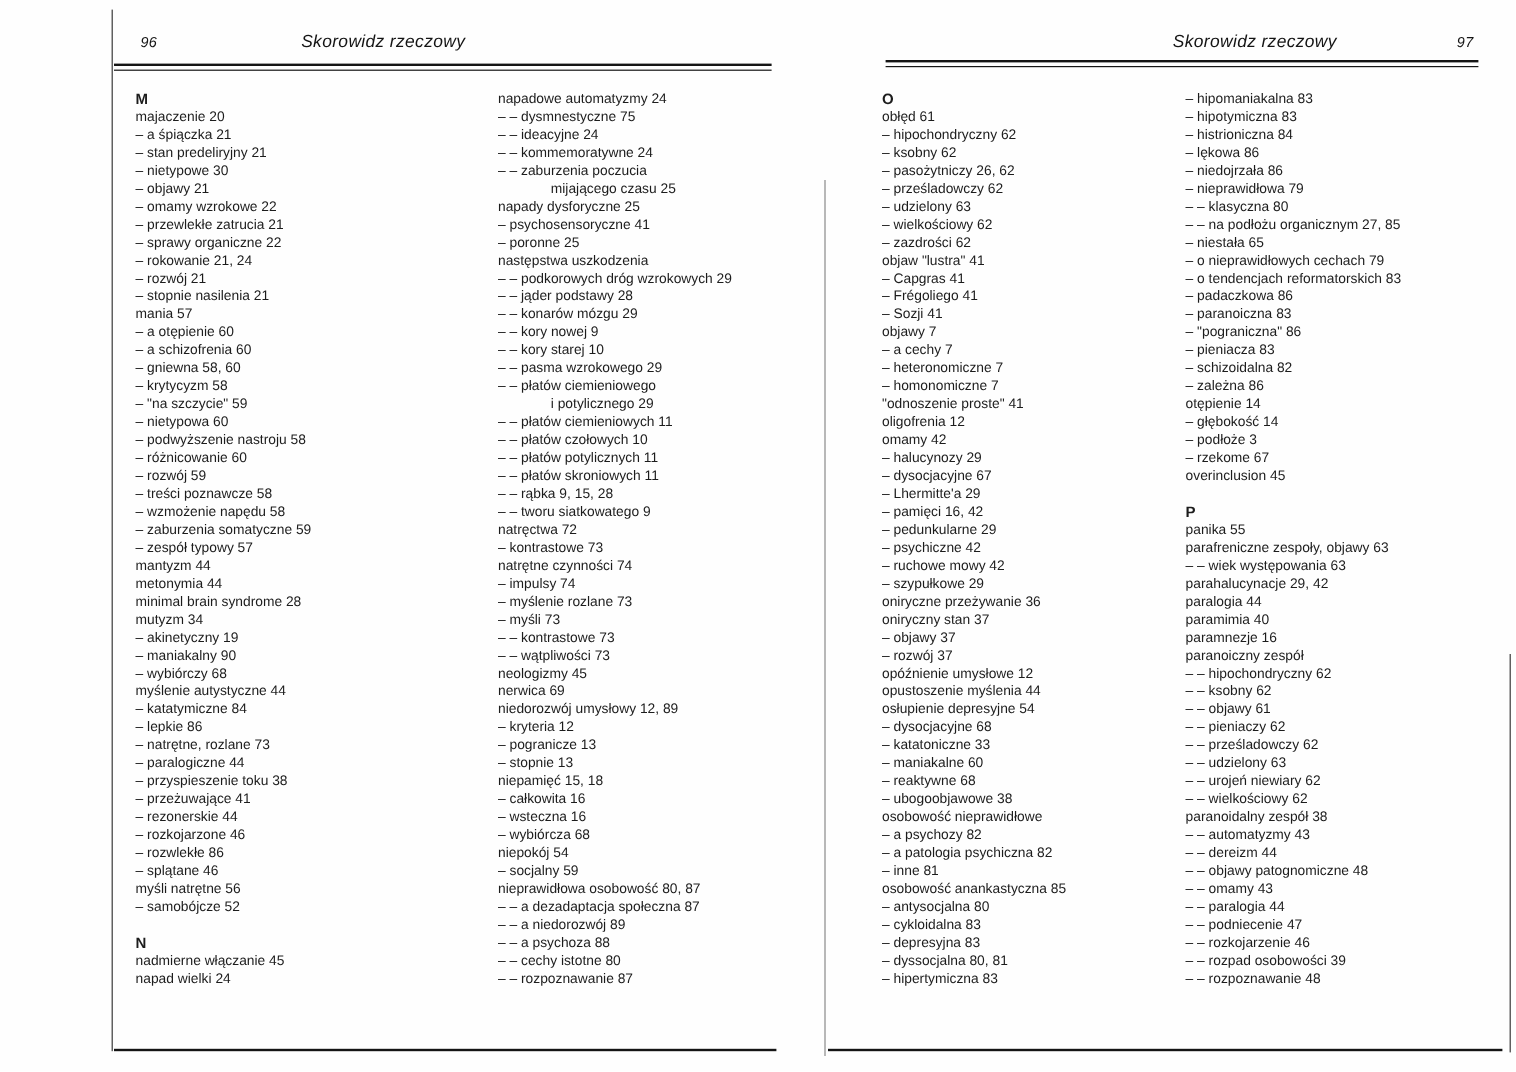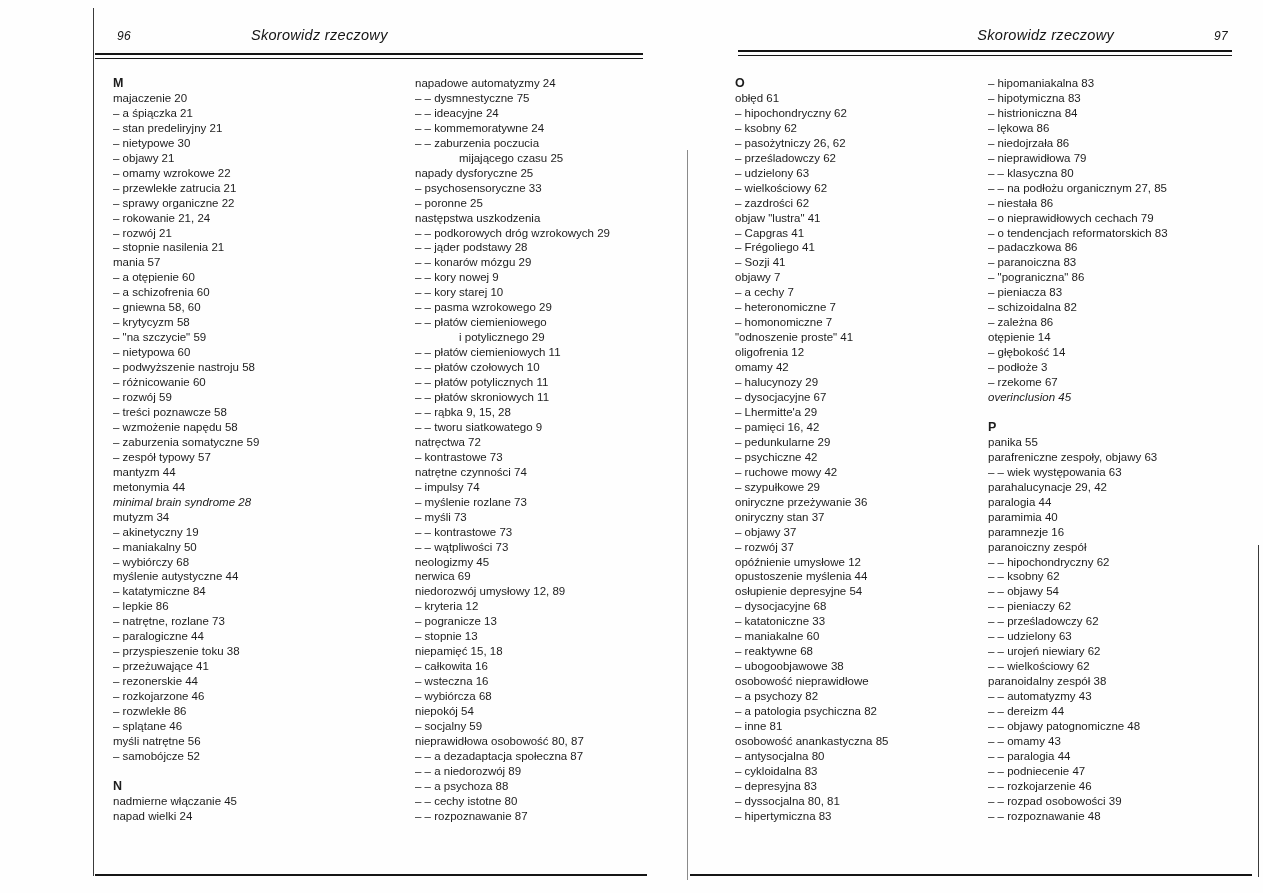--- a/index.html
+++ b/index.html
@@ -62,21 +62,21 @@
   .page-right .col1 { left: 45px;  width: 251px; }
   .page-right .col2 { left: 298px; width: 264px; }
 
   .entry {
     font-size: 11.5px;
     line-height: 14.95px;
     white-space: nowrap;
     color: #1c1c1c;
   }
   .entry.h { font-weight: 700; font-size: 12.5px; }
-  .entry.i { font-style: italic; }
+  .entry.i { }
   .entry.c { padding-left: 44px; }
 </style>
 </head>
 <body>
 
 <div class="sheet">
 
   <div class="vline vl-left"></div>
   <div class="vline vl-center"></div>
   <div class="vline vl-right"></div>
@@ -112,21 +112,21 @@
         <div class="entry">– rozwój 59</div>
         <div class="entry">– treści poznawcze 58</div>
         <div class="entry">– wzmożenie napędu 58</div>
         <div class="entry">– zaburzenia somatyczne 59</div>
         <div class="entry">– zespół typowy 57</div>
         <div class="entry">mantyzm 44</div>
         <div class="entry">metonymia 44</div>
         <div class="entry i">minimal brain syndrome 28</div>
         <div class="entry">mutyzm 34</div>
         <div class="entry">– akinetyczny 19</div>
-        <div class="entry">– maniakalny 50</div>
+        <div class="entry">– maniakalny 90</div>
         <div class="entry">– wybiórczy 68</div>
         <div class="entry">myślenie autystyczne 44</div>
         <div class="entry">– katatymiczne 84</div>
         <div class="entry">– lepkie 86</div>
         <div class="entry">– natrętne, rozlane 73</div>
         <div class="entry">– paralogiczne 44</div>
         <div class="entry">– przyspieszenie toku 38</div>
         <div class="entry">– przeżuwające 41</div>
         <div class="entry">– rezonerskie 44</div>
         <div class="entry">– rozkojarzone 46</div>
@@ -140,21 +140,21 @@
         <div class="entry">napad wielki 24</div>
       </div>
     <div class="col col2">
         <div class="entry">napadowe automatyzmy 24</div>
         <div class="entry">– – dysmnestyczne 75</div>
         <div class="entry">– – ideacyjne 24</div>
         <div class="entry">– – kommemoratywne 24</div>
         <div class="entry">– – zaburzenia poczucia</div>
         <div class="entry c">mijającego czasu 25</div>
         <div class="entry">napady dysforyczne 25</div>
-        <div class="entry">– psychosensoryczne 33</div>
+        <div class="entry">– psychosensoryczne 41</div>
         <div class="entry">– poronne 25</div>
         <div class="entry">następstwa uszkodzenia</div>
         <div class="entry">– – podkorowych dróg wzrokowych 29</div>
         <div class="entry">– – jąder podstawy 28</div>
         <div class="entry">– – konarów mózgu 29</div>
         <div class="entry">– – kory nowej 9</div>
         <div class="entry">– – kory starej 10</div>
         <div class="entry">– – pasma wzrokowego 29</div>
         <div class="entry">– – płatów ciemieniowego</div>
         <div class="entry c">i potylicznego 29</div>
@@ -254,21 +254,21 @@
       </div>
     <div class="col col2">
         <div class="entry">– hipomaniakalna 83</div>
         <div class="entry">– hipotymiczna 83</div>
         <div class="entry">– histrioniczna 84</div>
         <div class="entry">– lękowa 86</div>
         <div class="entry">– niedojrzała 86</div>
         <div class="entry">– nieprawidłowa 79</div>
         <div class="entry">– – klasyczna 80</div>
         <div class="entry">– – na podłożu organicznym 27, 85</div>
-        <div class="entry">– niestała 86</div>
+        <div class="entry">– niestała 65</div>
         <div class="entry">– o nieprawidłowych cechach 79</div>
         <div class="entry">– o tendencjach reformatorskich 83</div>
         <div class="entry">– padaczkowa 86</div>
         <div class="entry">– paranoiczna 83</div>
         <div class="entry">– "pograniczna" 86</div>
         <div class="entry">– pieniacza 83</div>
         <div class="entry">– schizoidalna 82</div>
         <div class="entry">– zależna 86</div>
         <div class="entry">otępienie 14</div>
         <div class="entry">– głębokość 14</div>
@@ -280,21 +280,21 @@
         <div class="entry">panika 55</div>
         <div class="entry">parafreniczne zespoły, objawy 63</div>
         <div class="entry">– – wiek występowania 63</div>
         <div class="entry">parahalucynacje 29, 42</div>
         <div class="entry">paralogia 44</div>
         <div class="entry">paramimia 40</div>
         <div class="entry">paramnezje 16</div>
         <div class="entry">paranoiczny zespół</div>
         <div class="entry">– – hipochondryczny 62</div>
         <div class="entry">– – ksobny 62</div>
-        <div class="entry">– – objawy 54</div>
+        <div class="entry">– – objawy 61</div>
         <div class="entry">– – pieniaczy 62</div>
         <div class="entry">– – prześladowczy 62</div>
         <div class="entry">– – udzielony 63</div>
         <div class="entry">– – urojeń niewiary 62</div>
         <div class="entry">– – wielkościowy 62</div>
         <div class="entry">paranoidalny zespół 38</div>
         <div class="entry">– – automatyzmy 43</div>
         <div class="entry">– – dereizm 44</div>
         <div class="entry">– – objawy patognomiczne 48</div>
         <div class="entry">– – omamy 43</div>

